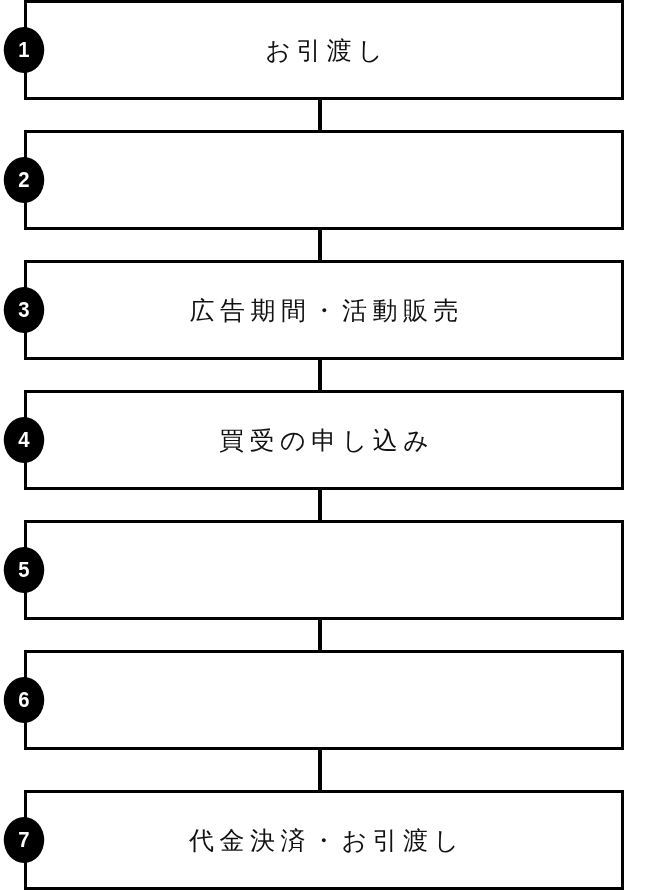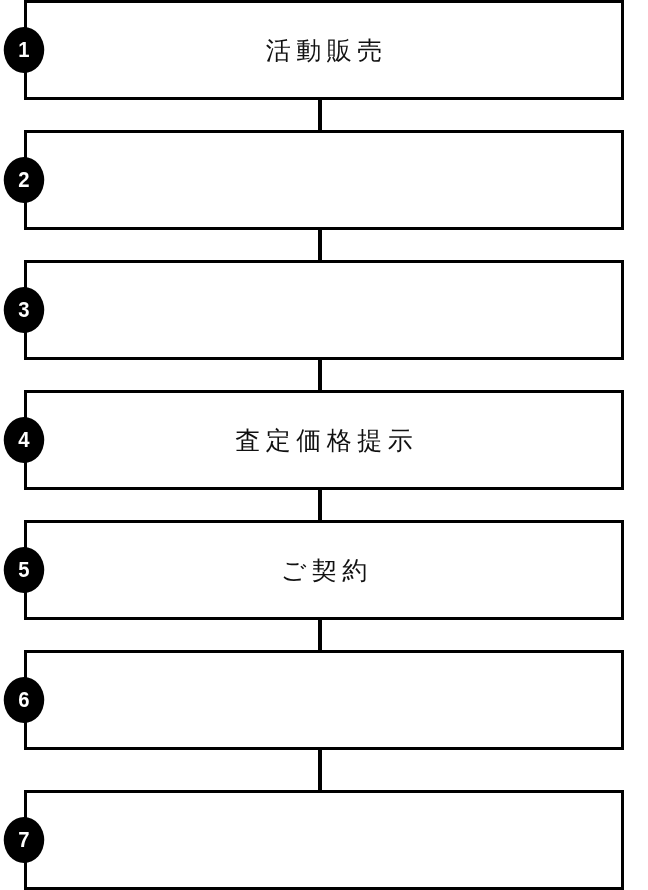--- a/index.html
+++ b/index.html
@@ -75,54 +75,55 @@
   <div class="connector" style="top:228px;height:34px;"></div>
   <div class="connector" style="top:358px;height:34px;"></div>
   <div class="connector" style="top:488px;height:34px;"></div>
   <div class="connector" style="top:618px;height:34px;"></div>
   <div class="connector" style="top:748px;height:44px;"></div>
 
   <div class="step" style="top:0px;">
     <div class="step-badge">
       <span>1</span>
     </div>
-    <span class="step-label">活動販売</span>
+    <span class="step-label">お引渡し</span>
   </div>
 
   <div class="step" style="top:130px;">
     <div class="step-badge">
       <span>2</span>
     </div>
   </div>
 
   <div class="step" style="top:260px;">
     <div class="step-badge">
       <span>3</span>
     </div>
+    <span class="step-label">広告期間・活動販売</span>
   </div>
 
   <div class="step" style="top:390px;">
     <div class="step-badge">
       <span>4</span>
     </div>
-    <span class="step-label">査定価格提示</span>
+    <span class="step-label">買受の申し込み</span>
   </div>
 
   <div class="step" style="top:520px;">
     <div class="step-badge">
       <span>5</span>
     </div>
-    <span class="step-label">ご契約</span>
   </div>
 
   <div class="step" style="top:650px;">
     <div class="step-badge">
       <span>6</span>
     </div>
   </div>
 
   <div class="step" style="top:790px;">
     <div class="step-badge">
       <span>7</span>
     </div>
+    <span class="step-label">代金決済・お引渡し</span>
   </div>
 
 </div>
 
 </body></html>

